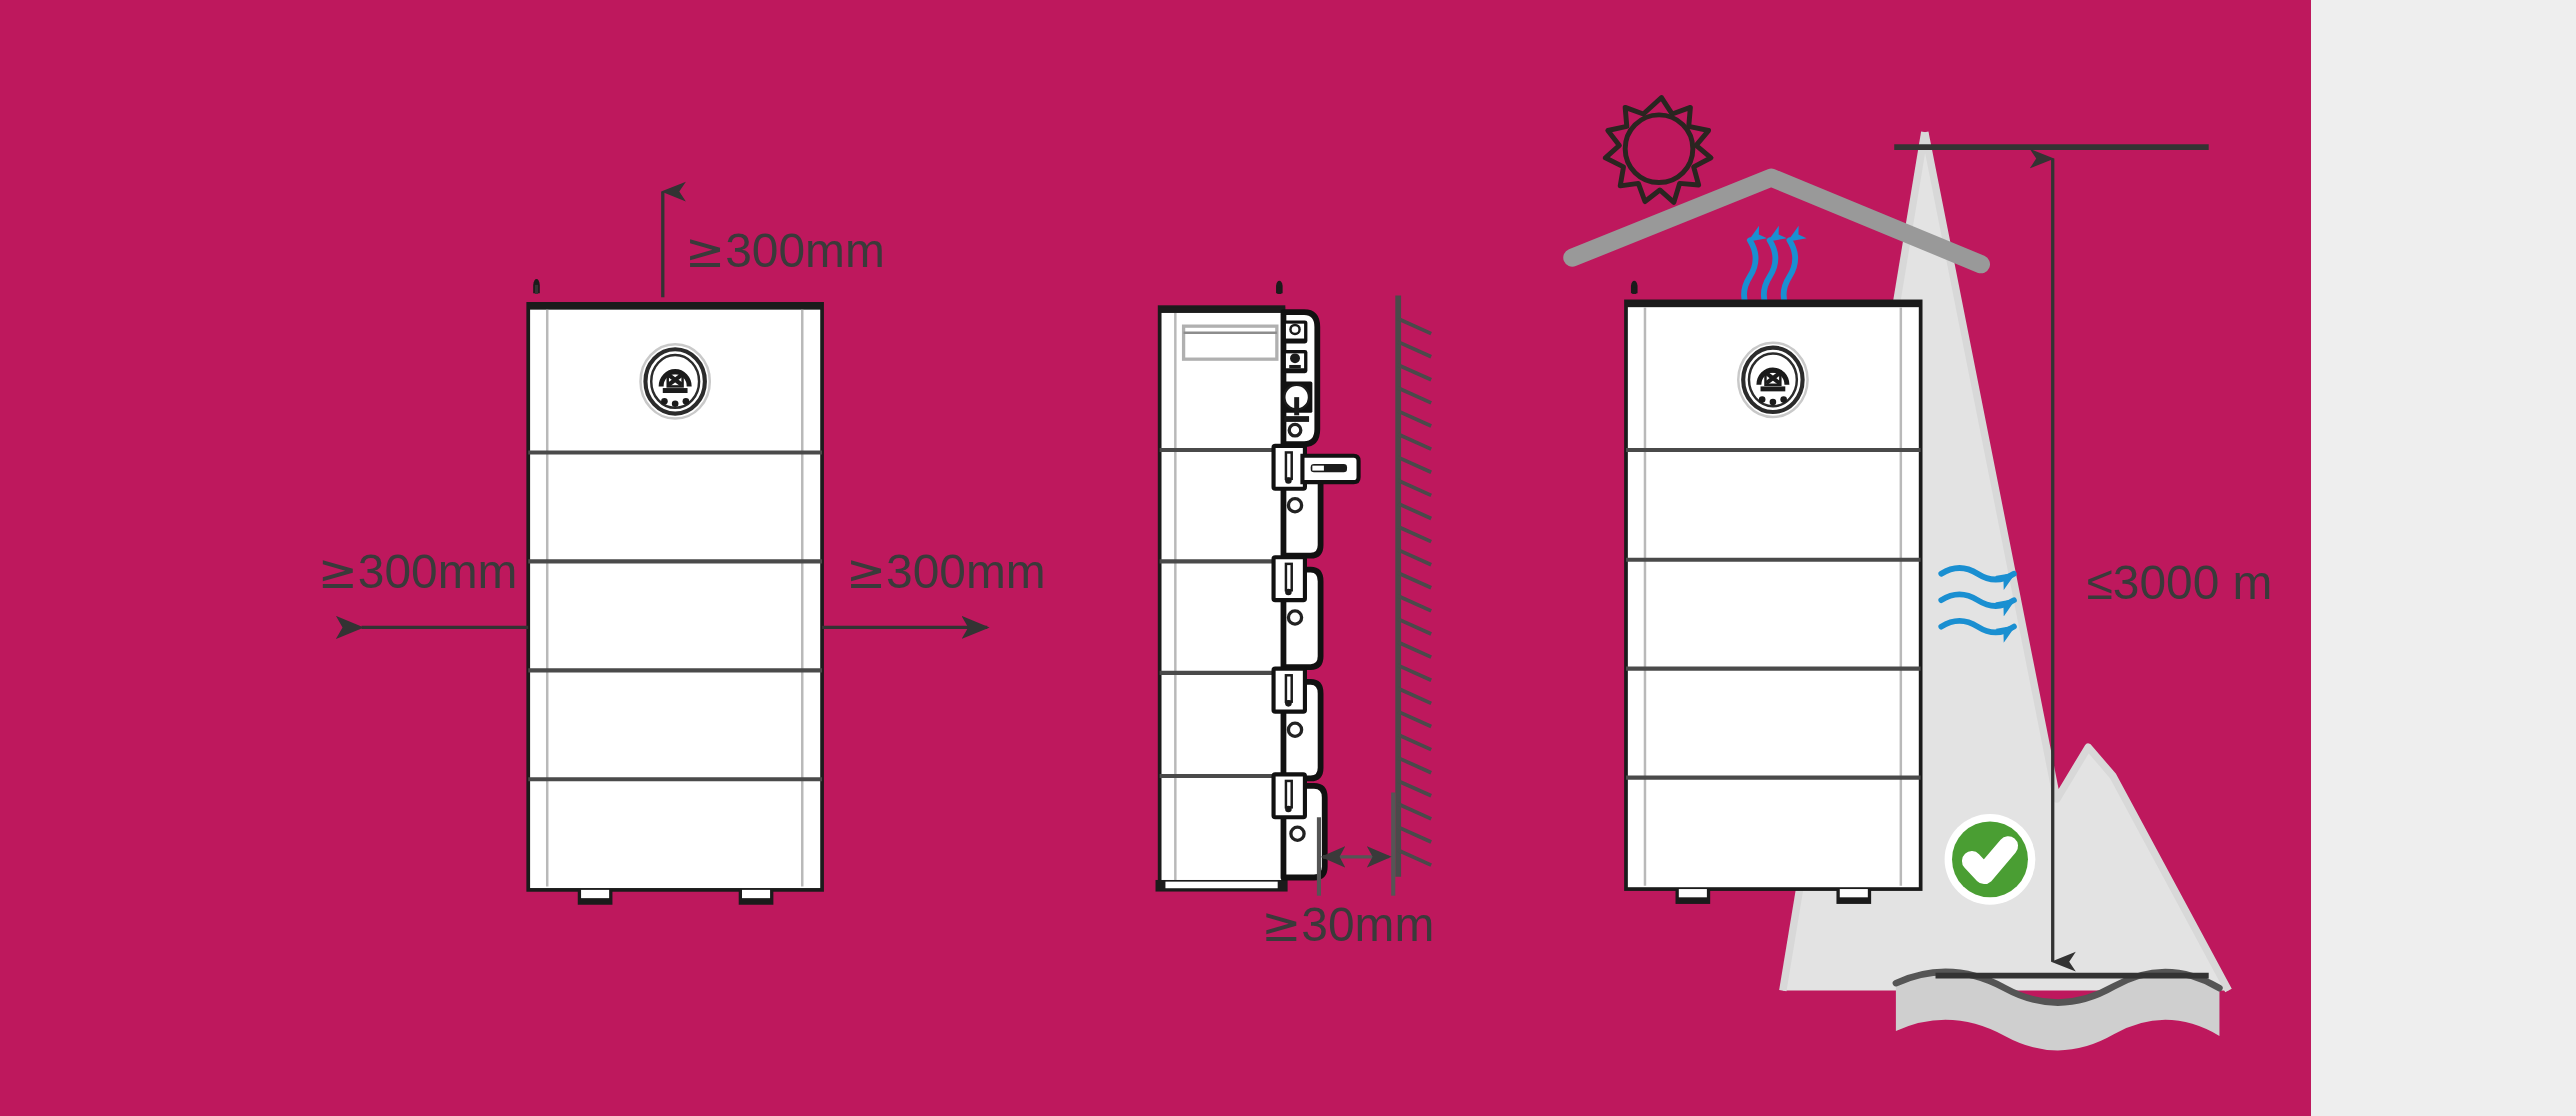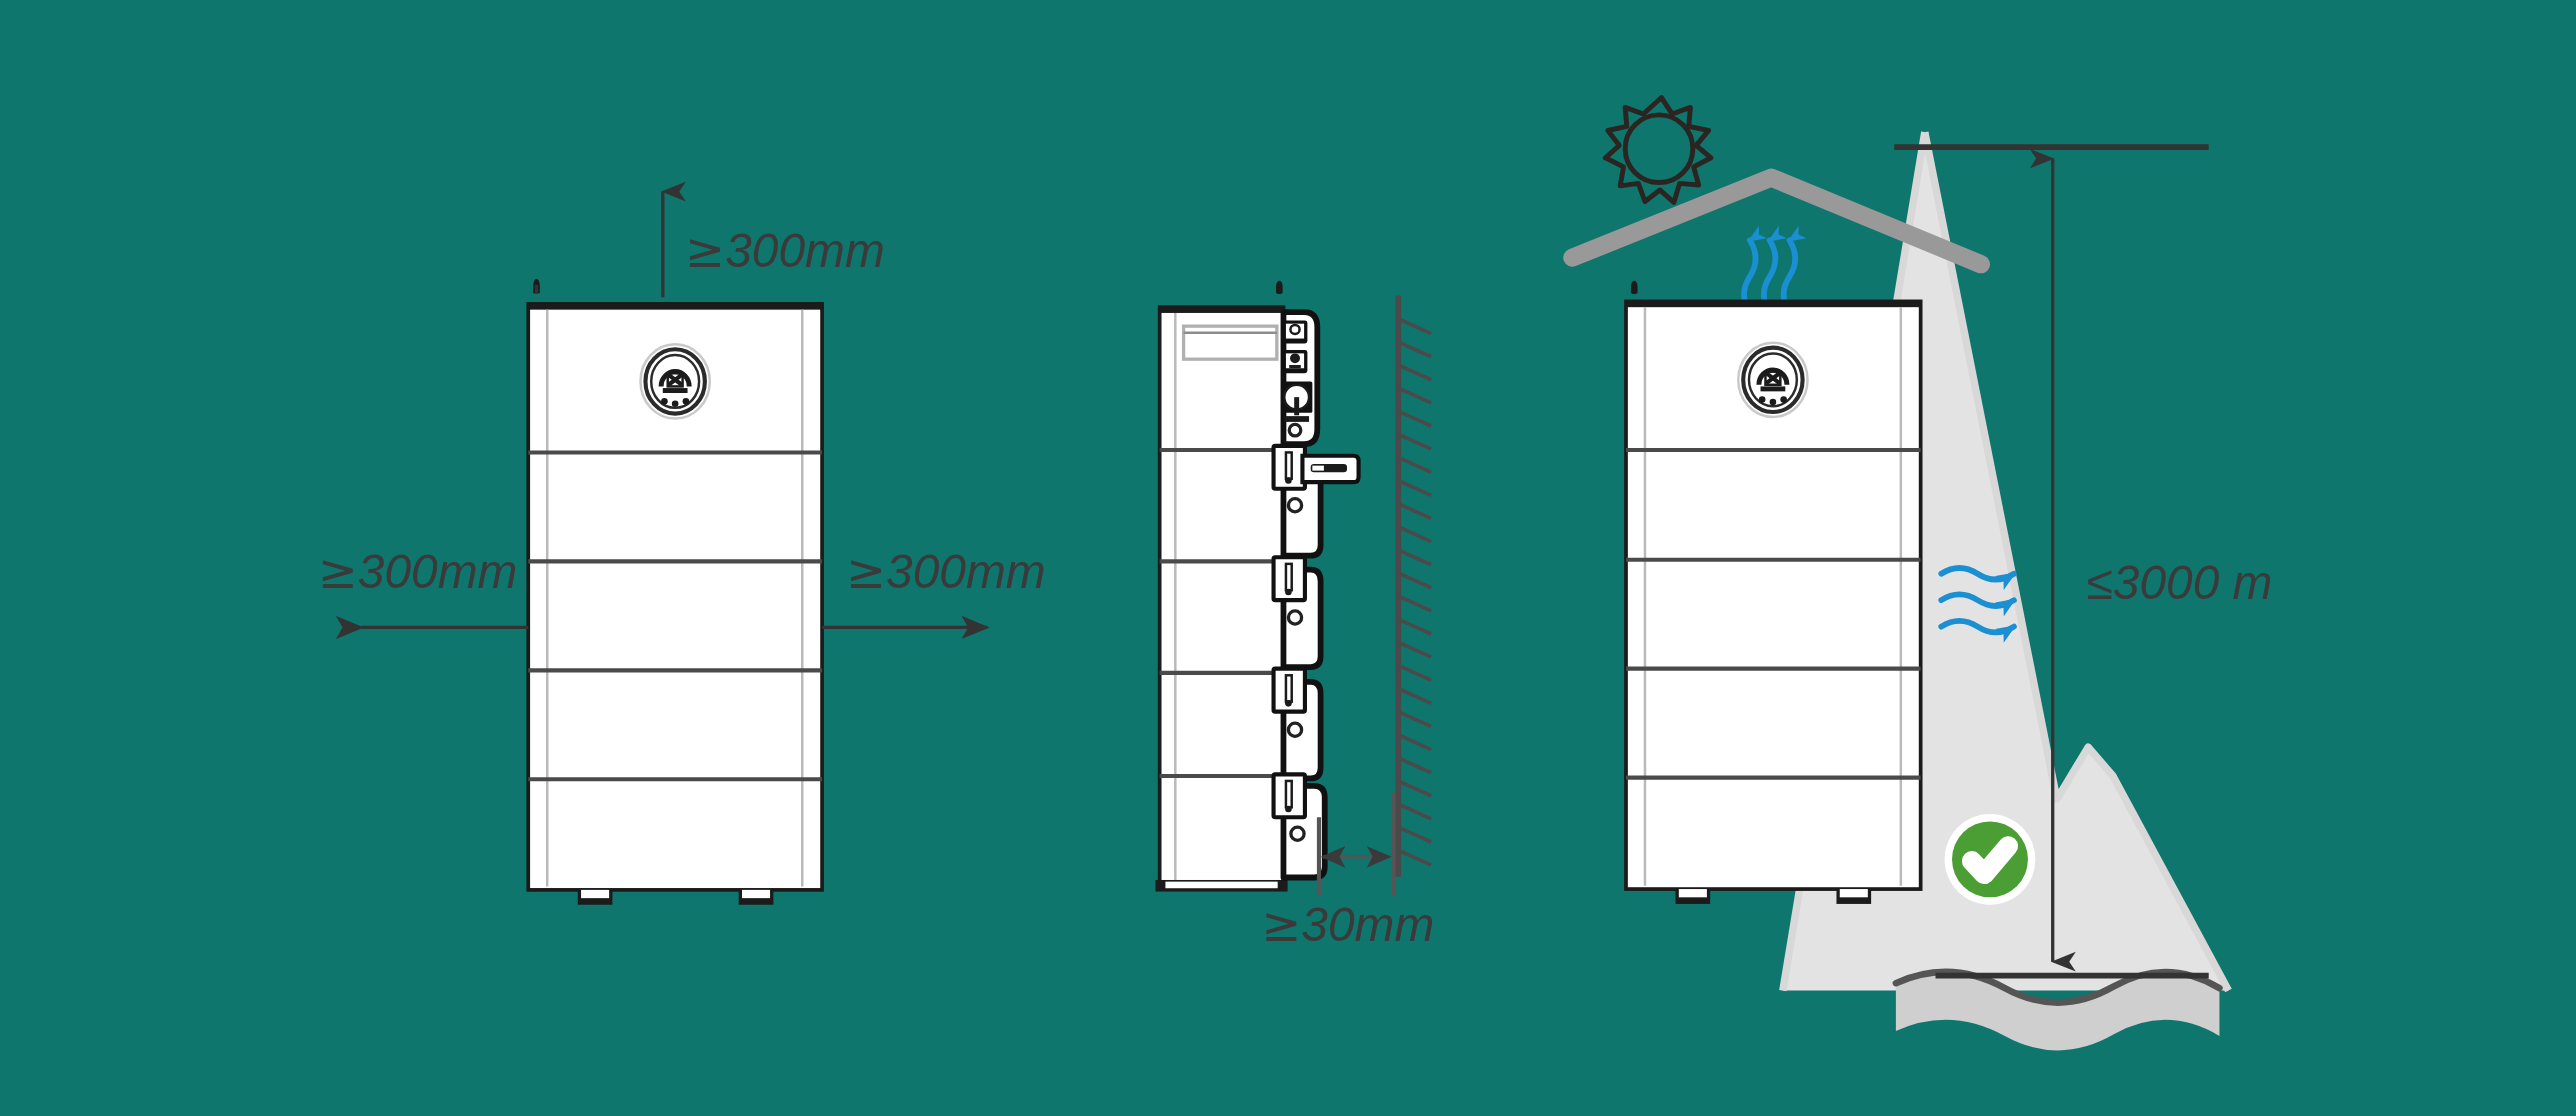--- a/index.html
+++ b/index.html
@@ -6,25 +6,24 @@
   html, body {
     margin: 0;
     padding: 0;
     background: #eeeeee;
   }
   body {
     font-family: "Liberation Sans", "DejaVu Sans", sans-serif;
   }
   #stage {
     position: relative;
-    width: 2576px;
+    width: 2311px;
     height: 1117px;
-    background: #0f766e;
+    background: #be185d;
     overflow: hidden;
-    font-style: italic;
   }
   #stage svg.layer {
     position: absolute;
     left: 0;
     top: 0;
     width: 2576px;
     height: 1117px;
   }
   .dim-text {
     font-family: "Liberation Sans", "DejaVu Sans", sans-serif;

